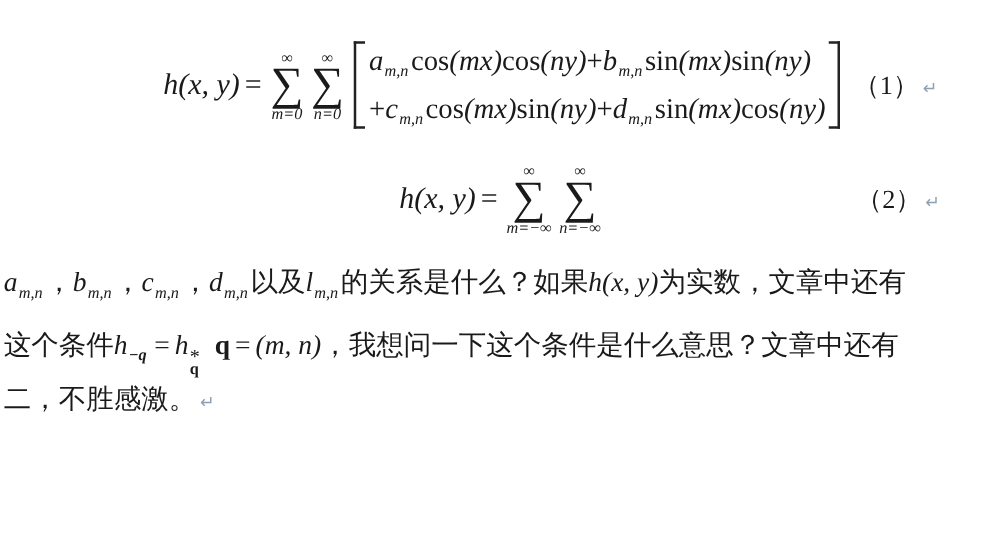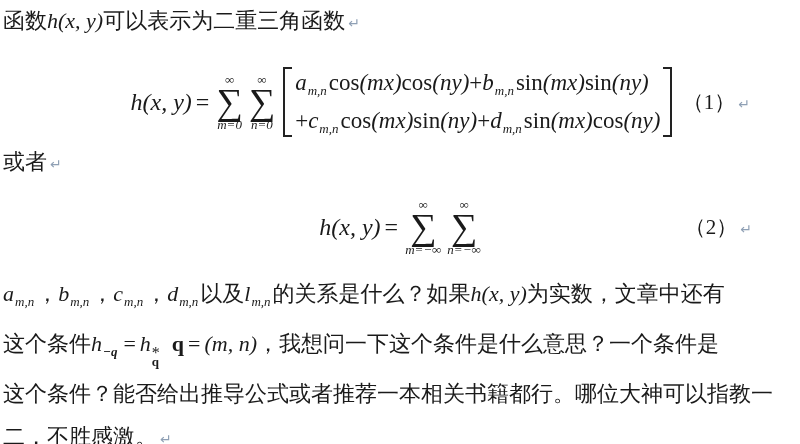--- a/index.html
+++ b/index.html
@@ -46,21 +46,20 @@
   .ssk{display:inline-flex;flex-direction:column;align-items:flex-start;
        line-height:1;font-size:13px;vertical-align:-7px;margin-left:1px;}
   .ssk-t{font-size:16px;height:10px;font-style:normal;}
   .gap{display:inline-block;width:12px;}
 </style>
 </head>
 <body>
 
 <div class="page">
 
-  <p class="cnline"><span>函数</span><span class="mi">h(x, y)</span><span>可以表示为二重三角函数</span><span class="pilcrow">↵</span></p>
 
   <div class="eq-row f1">
     <div class="math">
       <span class="mi lhs">h(x, y)</span>
       <span class="mo lhs">=</span>
       <span class="sum">
         <span class="sum-top">∞</span>
         <span class="sum-sym">∑</span>
         <span class="sum-bot mi">m=0</span>
       </span>
@@ -72,21 +71,20 @@
       <span class="brak-l"></span>
       <span class="brak-body">
         <span class="brow"><span class="term"><span class="mi">a</span><sub class="msub">m,n</sub><span class="mfn">cos</span><span class="mi">(mx)</span><span class="mfn">cos</span><span class="mi">(ny)</span></span><span class="term"><span>+</span><span class="mi">b</span><sub class="msub">m,n</sub><span class="mfn">sin</span><span class="mi">(mx)</span><span class="mfn">sin</span><span class="mi">(ny)</span></span></span>
         <span class="brow"><span class="term"><span>+</span><span class="mi">c</span><sub class="msub">m,n</sub><span class="mfn">cos</span><span class="mi">(mx)</span><span class="mfn">sin</span><span class="mi">(ny)</span></span><span class="term"><span>+</span><span class="mi">d</span><sub class="msub">m,n</sub><span class="mfn">sin</span><span class="mi">(mx)</span><span class="mfn">cos</span><span class="mi">(ny)</span></span></span>
       </span>
       <span class="brak-r"></span>
     </div>
     <span class="label-wrap lw1"><span>（1）</span><span class="pilcrow">↵</span></span>
   </div>
 
-  <p class="cnline"><span>或者</span><span class="pilcrow">↵</span></p>
 
   <div class="eq-row f2">
     <div class="math">
       <span class="mi lhs">h(x, y)</span>
       <span class="mo lhs">=</span>
       <span class="sum">
         <span class="sum-top">∞</span>
         <span class="sum-sym">∑</span>
         <span class="sum-bot mi">m=−∞</span>
       </span>
@@ -97,18 +95,17 @@
       </span>
     </div>
     <span class="label-wrap lw2"><span>（2）</span><span class="pilcrow">↵</span></span>
   </div>
 
   <div class="para">
     <div class="pline"><span class="mi">a</span><sub class="msub">m,n</sub><span>，</span><span class="mi">b</span><sub class="msub">m,n</sub><span>，</span><span class="mi">c</span><sub class="msub">m,n</sub><span>，</span><span class="mi">d</span><sub class="msub">m,n</sub><span>以及</span><span class="mi">l</span><sub class="msub">m,n</sub><span>的关系是什么？如果</span><span class="mi">h(x, y)</span><span>为实数，文章中还有</span></div>
     <div class="pline"><span>这个条件</span><span class="mi">h</span><sub class="msub bold">−q</sub><span class="mo">=</span><span class="mi">h</span><span class="ssk">
           <span class="ssk-t">*</span>
           <span class="ssk-b bold">q</span>
-        </span><span class="gap"></span><span class="bold">q</span><span class="mo">=</span><span class="mi">(m, n)</span><span>，我想问一下这个条件是什么意思？一个条件是</span></div>
-    <div class="pline"><span>这个条件？能否给出推导公式或者推荐一本相关书籍都行。哪位大神可以指教一</span></div>
+        </span><span class="gap"></span><span class="bold">q</span><span class="mo">=</span><span class="mi">(m, n)</span><span>，我想问一下这个条件是什么意思？文章中还有</span></div>
     <div class="pline-last"><span>二，不胜感激。</span><span class="pilcrow">↵</span></div>
   </div>
 
 </div>
 
 </body></html>

